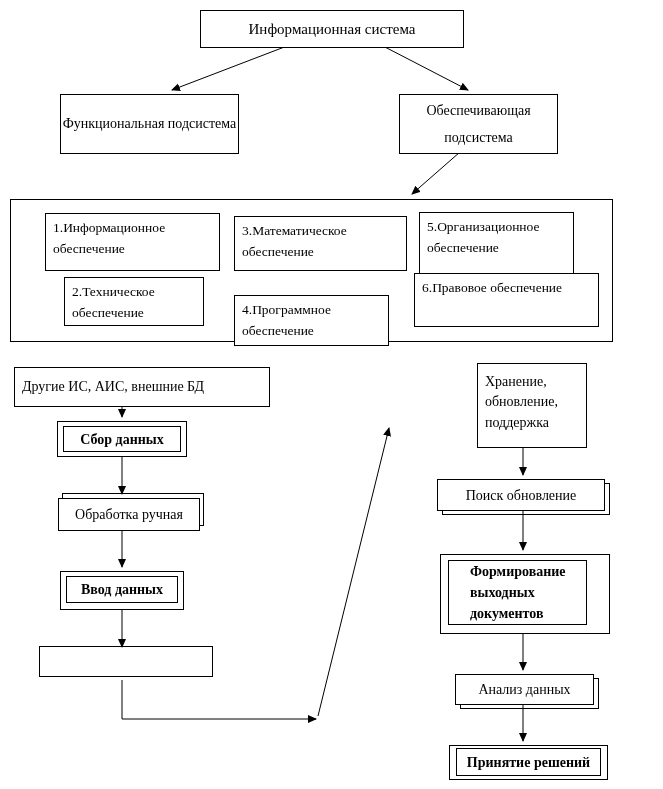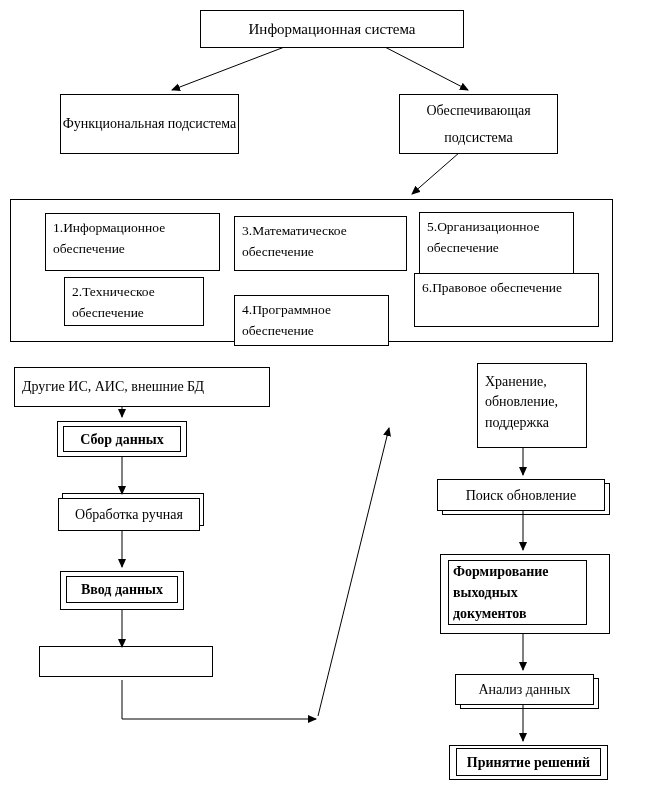--- a/index.html
+++ b/index.html
@@ -35,21 +35,21 @@
     border: 1px solid var(--border, #000);
     background: transparent;
   }
   .nested .inner {
     position: absolute;
     border: 1px solid var(--border, #000);
     display: flex; align-items: center; justify-content: center;
     text-align: center;
     font-weight: bold;
   }
-  .inner.left { justify-content: flex-start; text-align: left; padding-left: 4px; }
+  .inner.left { justify-content: flex-start; text-align: left; padding-left: 21px; }
 </style>
 </head>
 <body>
 
 <div class="canvas">
 
   <svg class="arrows" width="663" height="789" viewBox="0 0 663 789" xmlns="http://www.w3.org/2000/svg">
     <defs>
       <marker id="ah" markerWidth="10" markerHeight="9" refX="8" refY="4" orient="auto">
         <path d="M0,0 L9,4 L0,8 Z" fill="#000"></path>

